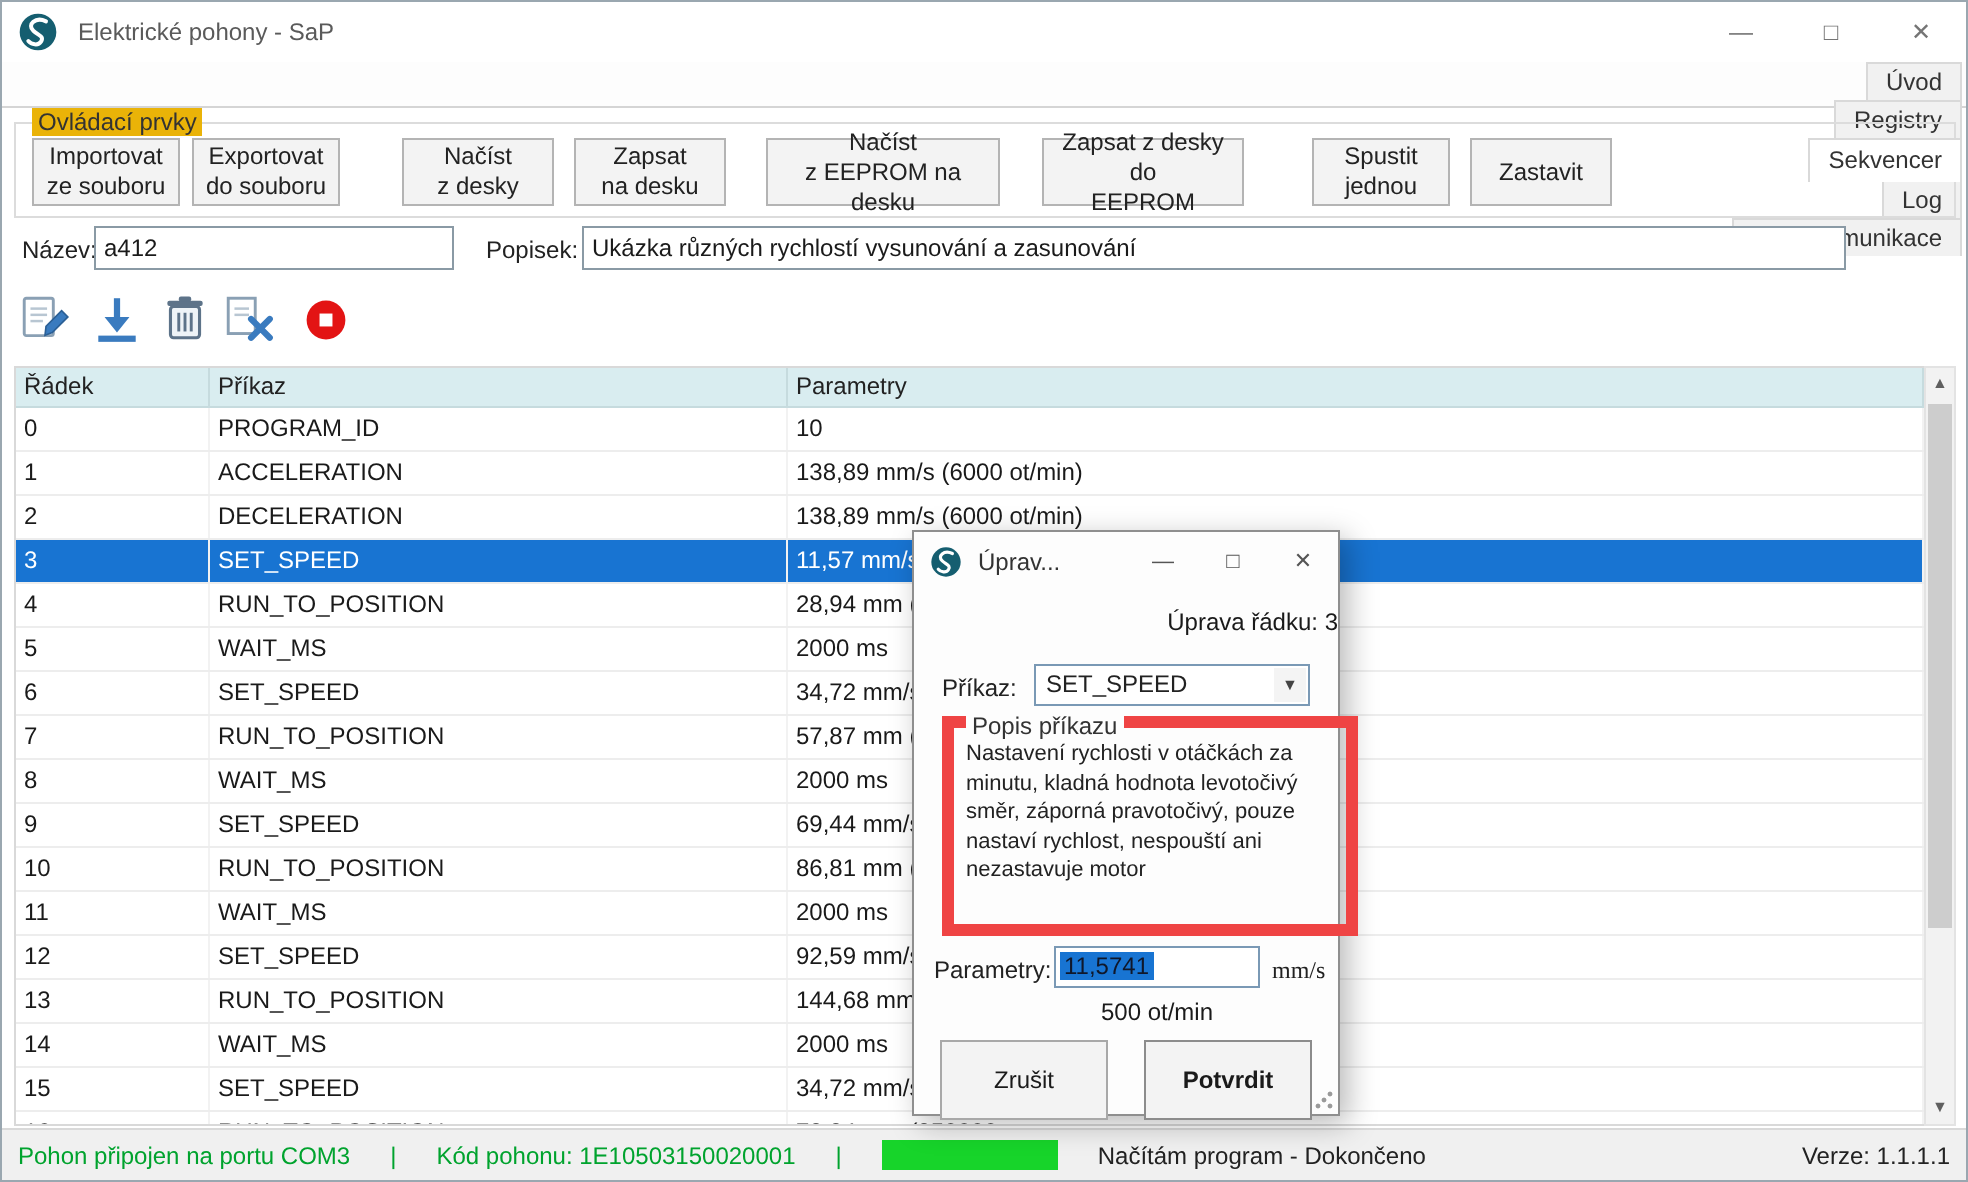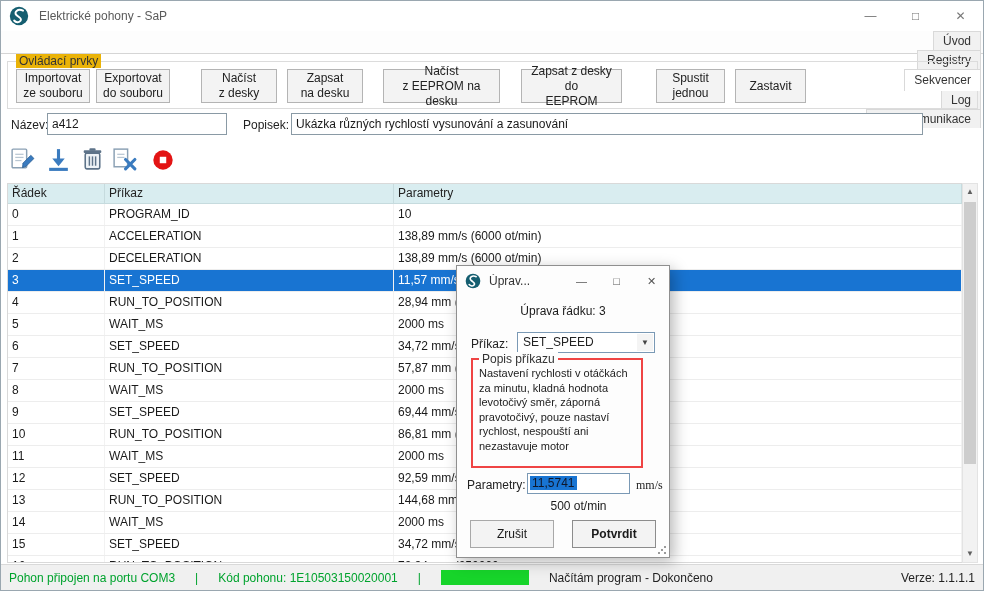--- a/index.html
+++ b/index.html
@@ -51,33 +51,33 @@
   .progress { width:88px; height:15px; background:var(--progress-green,#17d42a); flex:0 0 auto; }
   .sb-spacer { flex:1; }
   
   .dialog { position:absolute; left:455px; top:264px; width:214px; height:293px; background:#fdfdfd;
     border:1px solid #8f8f8f; box-shadow:4px 4px 14px rgba(0,0,0,.28); z-index:10; }
   .dlg-titlebar { height:30px; display:flex; align-items:center; cursor:default; }
   .dlg-logo { width:16px; height:16px; margin-left:8px; }
   .dlg-title { margin-left:8px; color:#333; white-space:nowrap; overflow:hidden; }
   .dlg-controls { margin-left:auto; display:flex; }
   .dlg-winbtn { width:35px; height:30px; text-align:center; line-height:30px; color:#555; font-size:11px; cursor:default; }
-  .dlg-rowlabel { position:absolute; top:38px; left:0; width:100%; text-align:center; color:#1a1a1a; }
+  .dlg-rowlabel { position:absolute; top:38px; left:0; width:100%; text-align:right; color:#1a1a1a; }
   .dlg-prikaz-label { position:absolute; left:14px; top:71px; }
   .combo { position:absolute; left:60px; top:66px; width:138px; height:21px; border:1px solid #7a99b5; background:#fff; line-height:19px; padding-left:5px; cursor:default; }
   .combo-arrow { position:absolute; right:1px; top:1px; width:16px; height:17px; text-align:center; font-size:8px; line-height:17px; color:#444; background:#f4f4f4; }
-  .desc-group { position:absolute; left:14px; top:92px; width:172px; height:110px; border:2px solid #ef4444; }
+  .desc-group { position:absolute; left:14px; top:92px; width:208px; height:110px; border:6px solid #ef4444; }
   .desc-title { position:absolute; top:-8px; left:6px; background:#fdfdfd; padding:0 3px; color:#333; }
   .desc-text { padding:6px 6px 4px; font-size:11px; line-height:1.32; color:#222; }
   .dlg-param-label { position:absolute; left:10px; top:212px; }
   .param-input { position:absolute; left:70px; top:207px; width:103px; height:21px; border:1px solid #7a99b5; background:#fff; line-height:19px; padding-left:2px; }
   .param-sel { background:var(--selection,#1874d2); color:#0f172a; padding:0 2px; }
   .param-unit { position:absolute; left:179px; top:212px;font-family:Liberation Serif, serif; }
   .param-alt { position:absolute; left:70px; top:233px; width:103px; text-align:center; color:#1a1a1a; }
-  .dlg-btn { position:absolute; top:254px; width:84px; height:28px; background:#f3f3f3; border:1px solid #a8a8a8; font-family:inherit; font-size:12px; color:#1a1a1a; cursor:pointer; }
+  .dlg-btn { position:absolute; top:254px; width:84px; height:40px; background:#f3f3f3; border:1px solid #a8a8a8; font-family:inherit; font-size:12px; color:#1a1a1a; cursor:pointer; }
   .dlg-btn.cancel { left:13px; }
   .dlg-btn.confirm { left:115px; font-weight:bold; border-color:#8c8c8c; }
   .dlg-grip { position:absolute; right:2px; bottom:2px; width:10px; height:10px;
     background:radial-gradient(circle at 8px 2px,#9a9a9a 1px,transparent 1.4px),
                radial-gradient(circle at 8px 8px,#9a9a9a 1px,transparent 1.4px),
                radial-gradient(circle at 2px 8px,#9a9a9a 1px,transparent 1.4px),
                radial-gradient(circle at 5px 5px,#9a9a9a 1px,transparent 1.4px); }
 </style>
 </head>
 <body>

